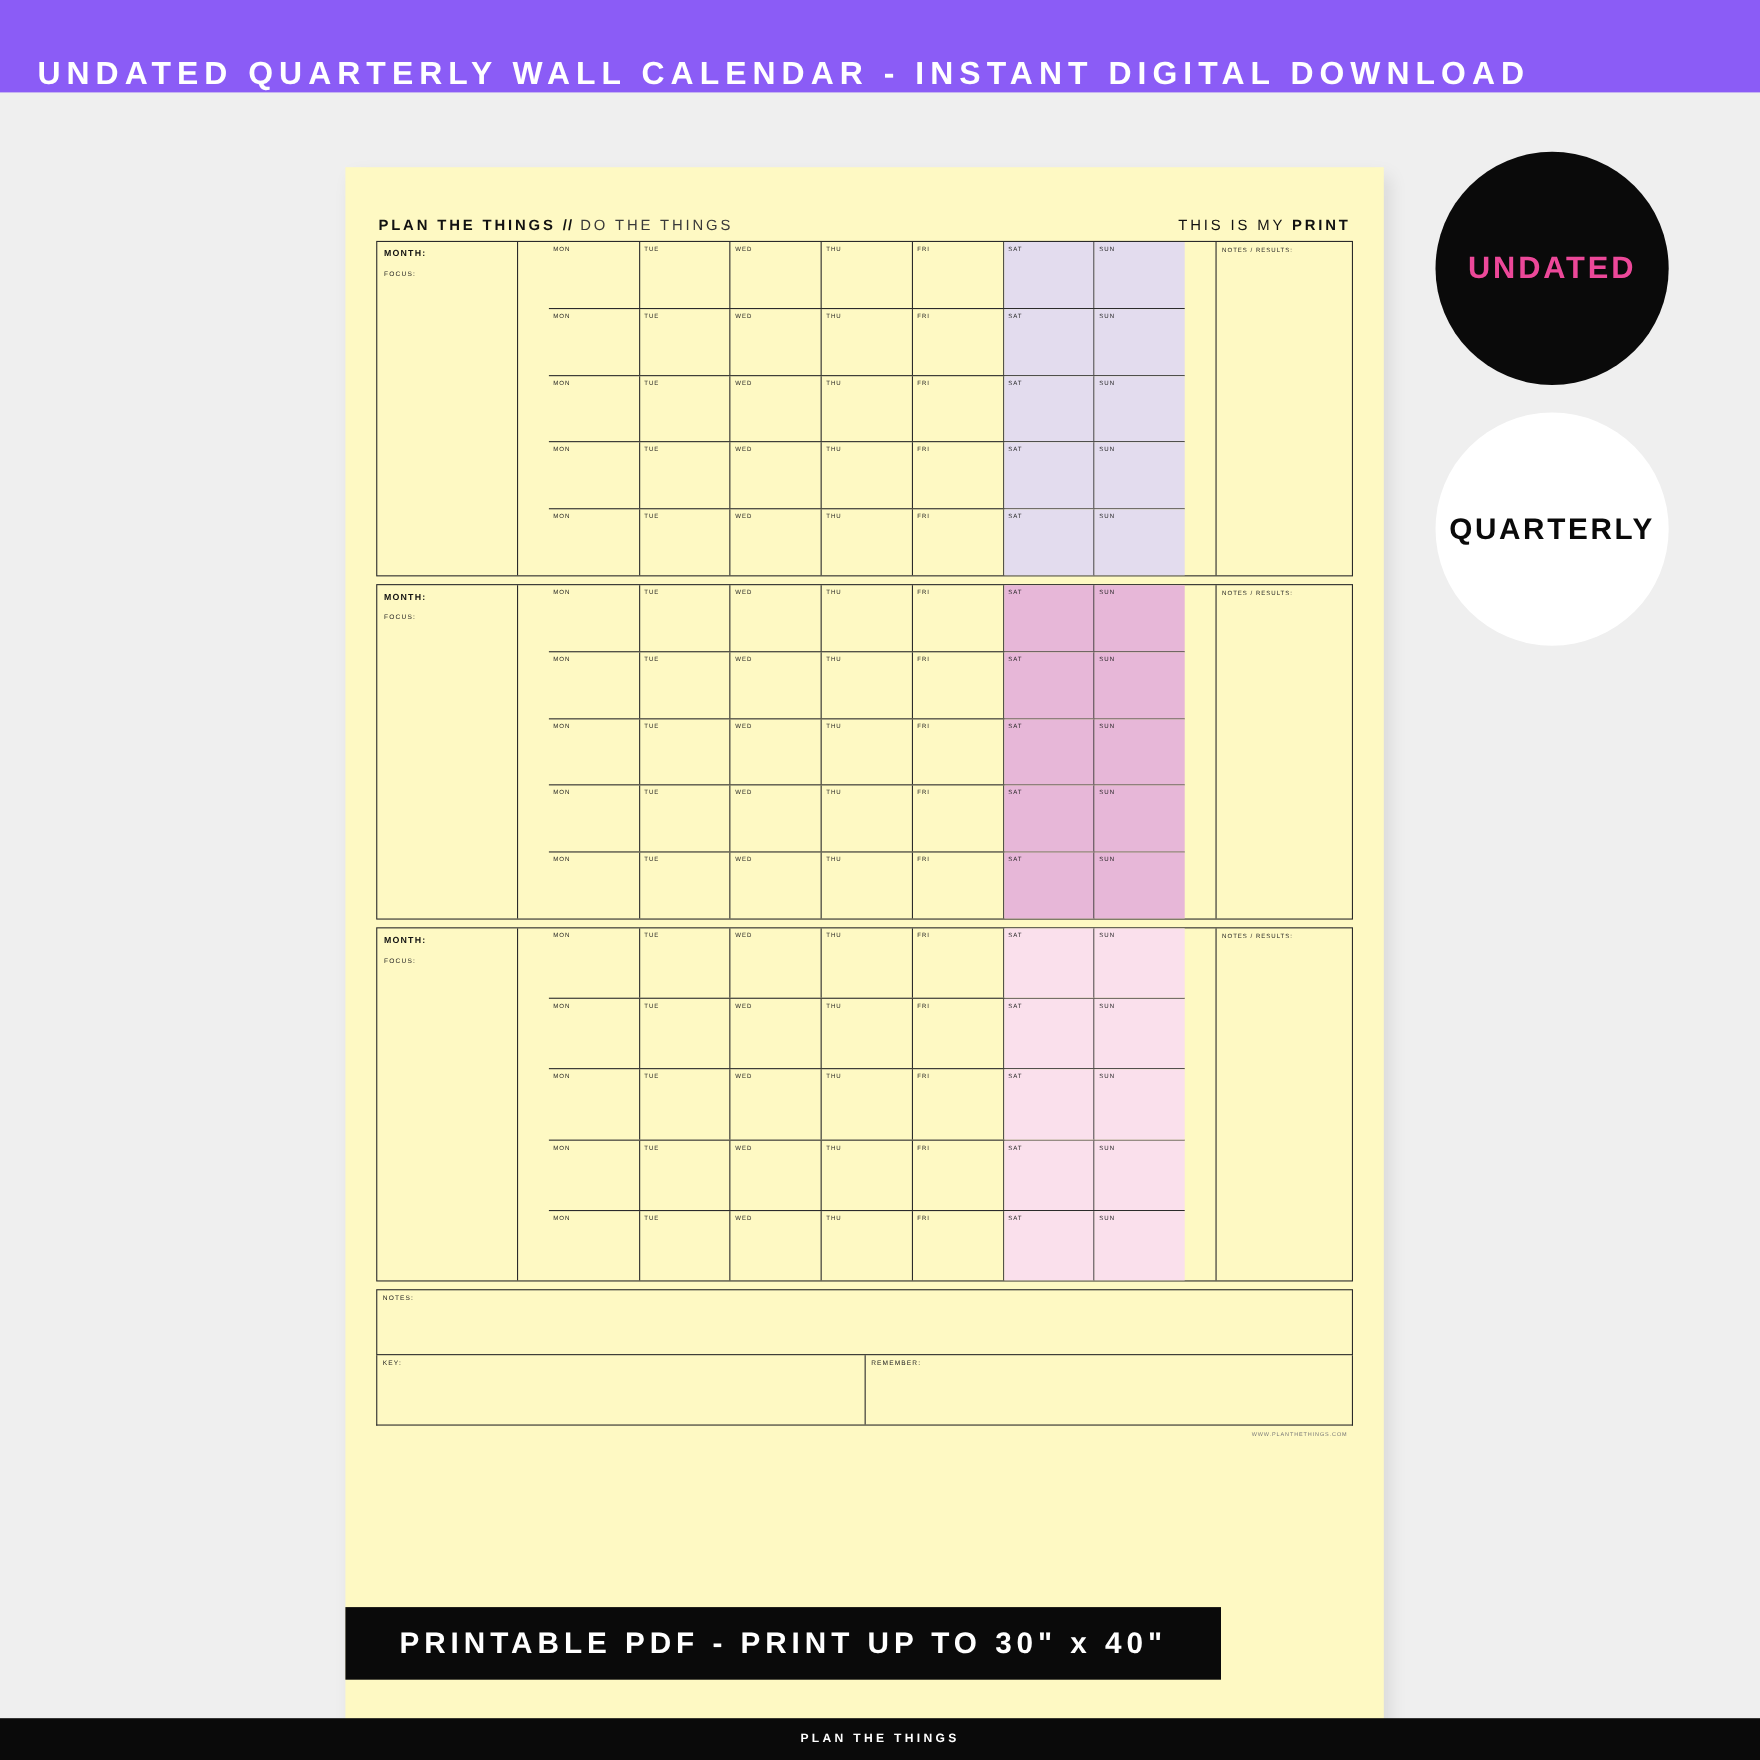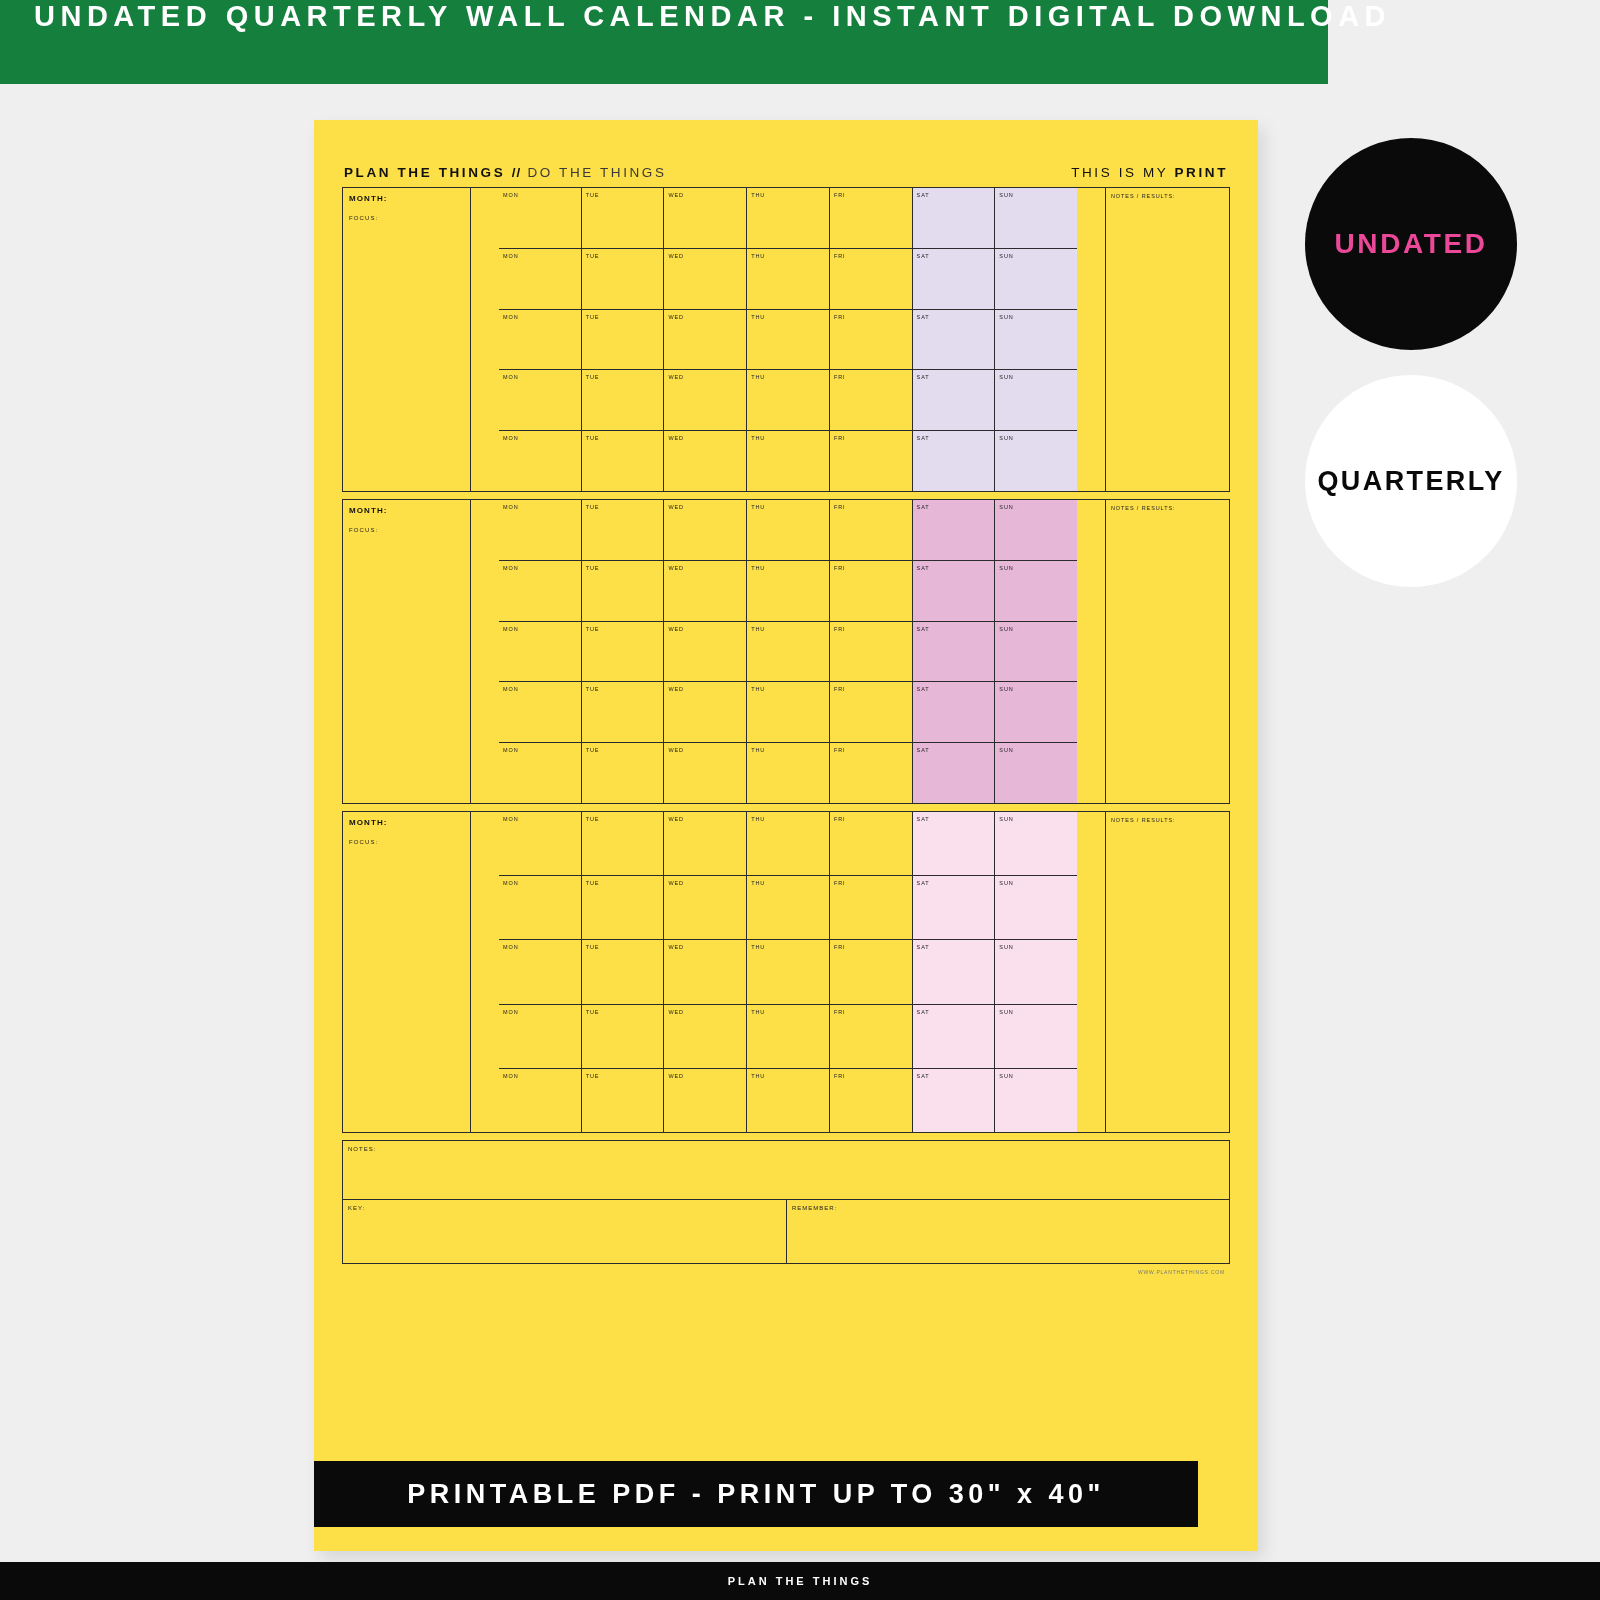--- a/index.html
+++ b/index.html
@@ -12,41 +12,41 @@
     background: #efefef;
     font-family: "Liberation Sans", sans-serif;
     overflow: hidden;
     position: relative;
   }
 
   
   .top-banner {
     position: absolute;
     top: 0; left: 0;
-    width: 1328px;
+    width: 1600px;
     height: 84px;
-    background: #15803d;
-    display: flex;
-    align-items: flex-start;
+    background: #8b5cf6;
+    display: flex;
+    align-items: flex-end;
   }
   .top-banner .txt {
     color: #ffffff;
     font-size: 29px;
     font-weight: bold;
     letter-spacing: 5.5px;
     padding-left: 34px;
     white-space: nowrap;
   }
 
   
   .mid-banner {
     position: absolute;
     left: 314px;
     top: 1461px;
-    width: 884px;
+    width: 796px;
     height: 66px;
     background: #0a0a0a;
     display: flex;
     align-items: center;
     justify-content: center;
   }
   .mid-banner .txt {
     color: #ffffff;
     font-size: 27px;
     font-weight: bold;
@@ -100,24 +100,24 @@
     color: #0a0a0a;
     font-size: 27px;
     font-weight: bold;
     letter-spacing: 2.4px;
   }
 
   
   .sheet {
     position: absolute;
     left: 314px;
-    top: 120px;
+    top: 152px;
     width: 944px;
     height: 1431px;
-    background: #fde047;
+    background: #fef9c3;
     box-shadow: 6px 8px 16px rgba(0,0,0,0.10);
   }
 
   .sheet-inner {
     position: absolute;
     left: 28px;
     top: 24px;
     width: 888px;
     height: 1208px;
   }

